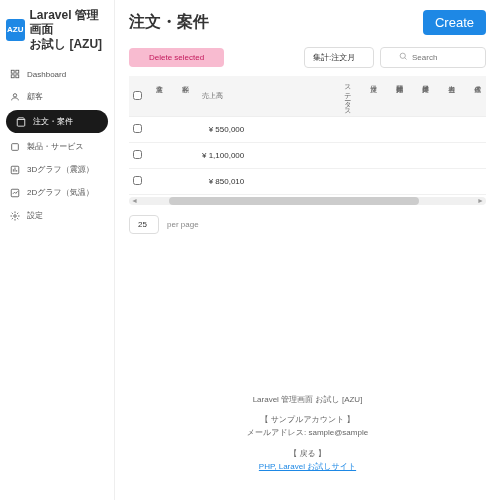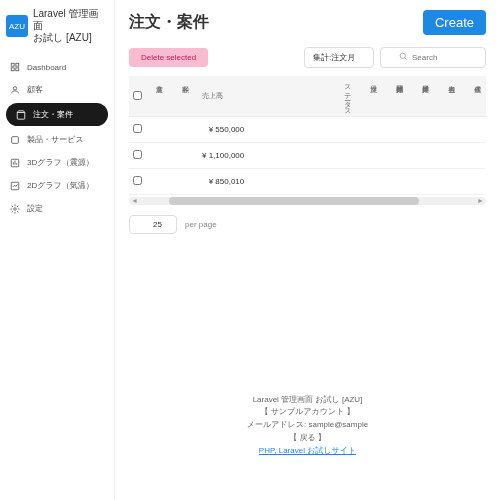--- a/index.html
+++ b/index.html
@@ -1,50 +1,50 @@
 <!DOCTYPE html>
 <html><head>
 <meta charset="utf-8">
 <style>
 *{margin:0;padding:0;box-sizing:border-box;font-family:-apple-system,BlinkMacSystemFont,"Segoe UI",sans-serif}
 body{background:#fff;font-size:10px;color:#333}
 .layout{display:flex;min-height:500px}
 .sidebar{width:115px;background:#fff;border-right:1px solid #eee;display:flex;flex-direction:column}
 .logo-area{display:flex;align-items:center;padding:8px 6px;gap:5px}
-.logo-box{width:22px;height:22px;background:#1e88e5;color:#fff;display:flex;align-items:center;justify-content:center;font-weight:normal;font-size:8px;border-radius:3px}
-.logo-text{font-size:10px;font-weight:normal;line-height:1.2}
+.logo-box{width:22px;height:22px;background:#1e88e5;color:#fff;display:flex;align-items:center;justify-content:center;font-weight:bold;font-size:8px;border-radius:3px}
+.logo-text{font-size:12px;font-weight:bold;line-height:1.2}
 .nav{flex:1;padding:4px 0}
 .nav-item{display:flex;align-items:center;gap:7px;padding:6px 10px;font-size:8px;color:#555;cursor:pointer}
 .nav-item.active{background:#1a1a1a;color:#fff;border-radius:14px;margin:2px 6px}
 .nav-icon{width:10px;height:10px;display:flex;align-items:center;justify-content:center}
 .main{flex:1;padding:10px 14px;overflow:hidden}
 .header{display:flex;justify-content:space-between;align-items:center;margin-bottom:12px}
 .title{font-size:16px;font-weight:bold}
 .btn-primary{background:#1e88e5;color:#fff;border:none;padding:5px 12px;border-radius:4px;font-size:13px;cursor:pointer}
 .toolbar{display:flex;justify-content:space-between;align-items:center;margin-bottom:8px}
-.btn-delete{background:#f8bbd0;color:#c2185b;border:none;padding:5px 12px;border-radius:4px;font-size:8px;cursor:pointer}
+.btn-delete{background:#f8bbd0;color:#c2185b;border:none;padding:5px 20px;border-radius:4px;font-size:8px;cursor:pointer}
 .toolbar-right{display:flex;gap:6px}
 .filter-select{border:1px solid #ddd;border-radius:4px;padding:4px 8px;font-size:8px;min-width:70px}
 .search-box{display:flex;align-items:center;border:1px solid #ddd;border-radius:4px;padding:3px 18px;gap:4px}
 .search-input{border:none;outline:none;font-size:8px;width:55px}
 .table-wrap{overflow-x:auto}
 .table{width:100%;border-collapse:collapse}
 .table th{background:#f5f5f5;padding:6px 4px;font-size:7px;font-weight:normal;color:#666;text-align:left;border-bottom:1px solid #eee;white-space:nowrap}
 .table th.vert{writing-mode:vertical-rl;text-orientation:upright;height:40px;padding:4px 8px}
 .table td{padding:7px 4px;font-size:8px;border-bottom:1px solid #f0f0f0;white-space:nowrap}
 .table .amount{text-align:right;padding-right:90px}
 .checkbox{width:9px;height:9px}
 .scrollbar{height:8px;background:#f0f0f0;border-radius:4px;margin-top:2px;position:relative}
 .scrollbar-thumb{position:absolute;left:40px;width:250px;height:8px;background:#ccc;border-radius:4px}
 .pagination{display:flex;align-items:center;gap:8px;margin-top:10px}
-.page-size{border:1px solid #ddd;border-radius:4px;padding:4px 23px;font-size:8px;width:30px}
+.page-size{border:1px solid #ddd;border-radius:4px;padding:4px 8px;font-size:8px;width:30px}
 .page-label{font-size:8px;color:#888}
 .footer{text-align:center;padding:20px 0;font-size:8px;color:#666;line-height:1.6}
 .footer a{color:#1e88e5;text-decoration:underline}
-.footer-section{margin-top:0}
+.footer-section{margin-top:8px}
 </style>
 </head>
 <body>
 
 <div class="layout">
   <div class="sidebar">
     <div class="logo-area">
       <div class="logo-box">AZU</div>
       <div class="logo-text" style="white-space:pre-line">Laravel 管理画面
 お試し [AZU]</div>

